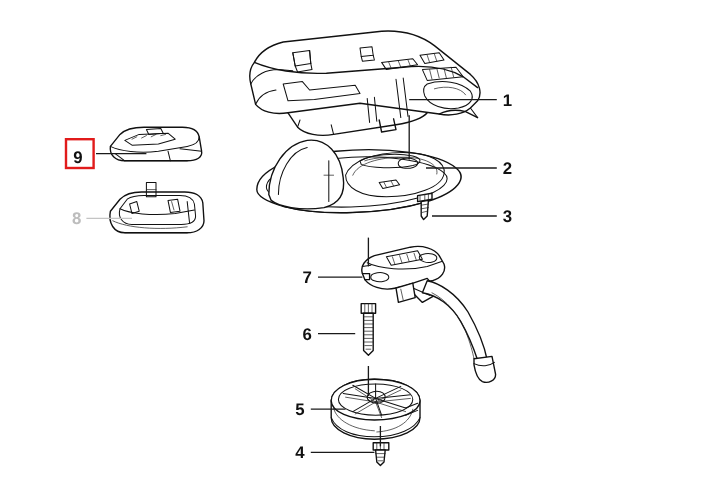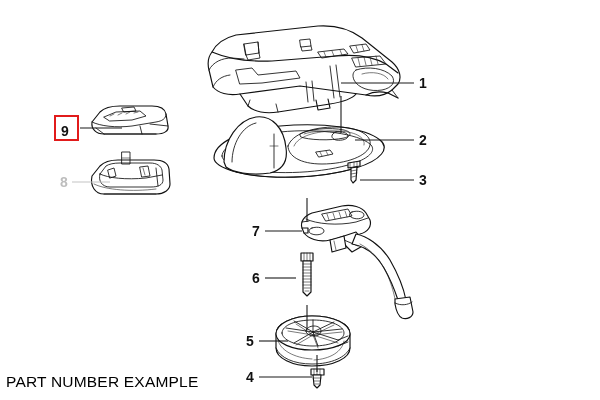--- a/index.html
+++ b/index.html
@@ -422,15 +422,14 @@
       <text class="callout-text" x="252" y="283">6</text>
       <text class="callout-text" x="252" y="236">7</text>
       <text class="callout-text dim" x="60" y="187">8</text>
       <text class="callout-text" x="61" y="136">9</text>
     </g>
 
     <rect class="highlight-box" id="highlight-rect" x="55" y="116" width="23" height="24" stroke="#e11b1b"></rect>
 
   </svg>
 
-  <div class="caption">PART NUMBER EXAMPLE</div>
 
 </div>
 
 </body></html>

